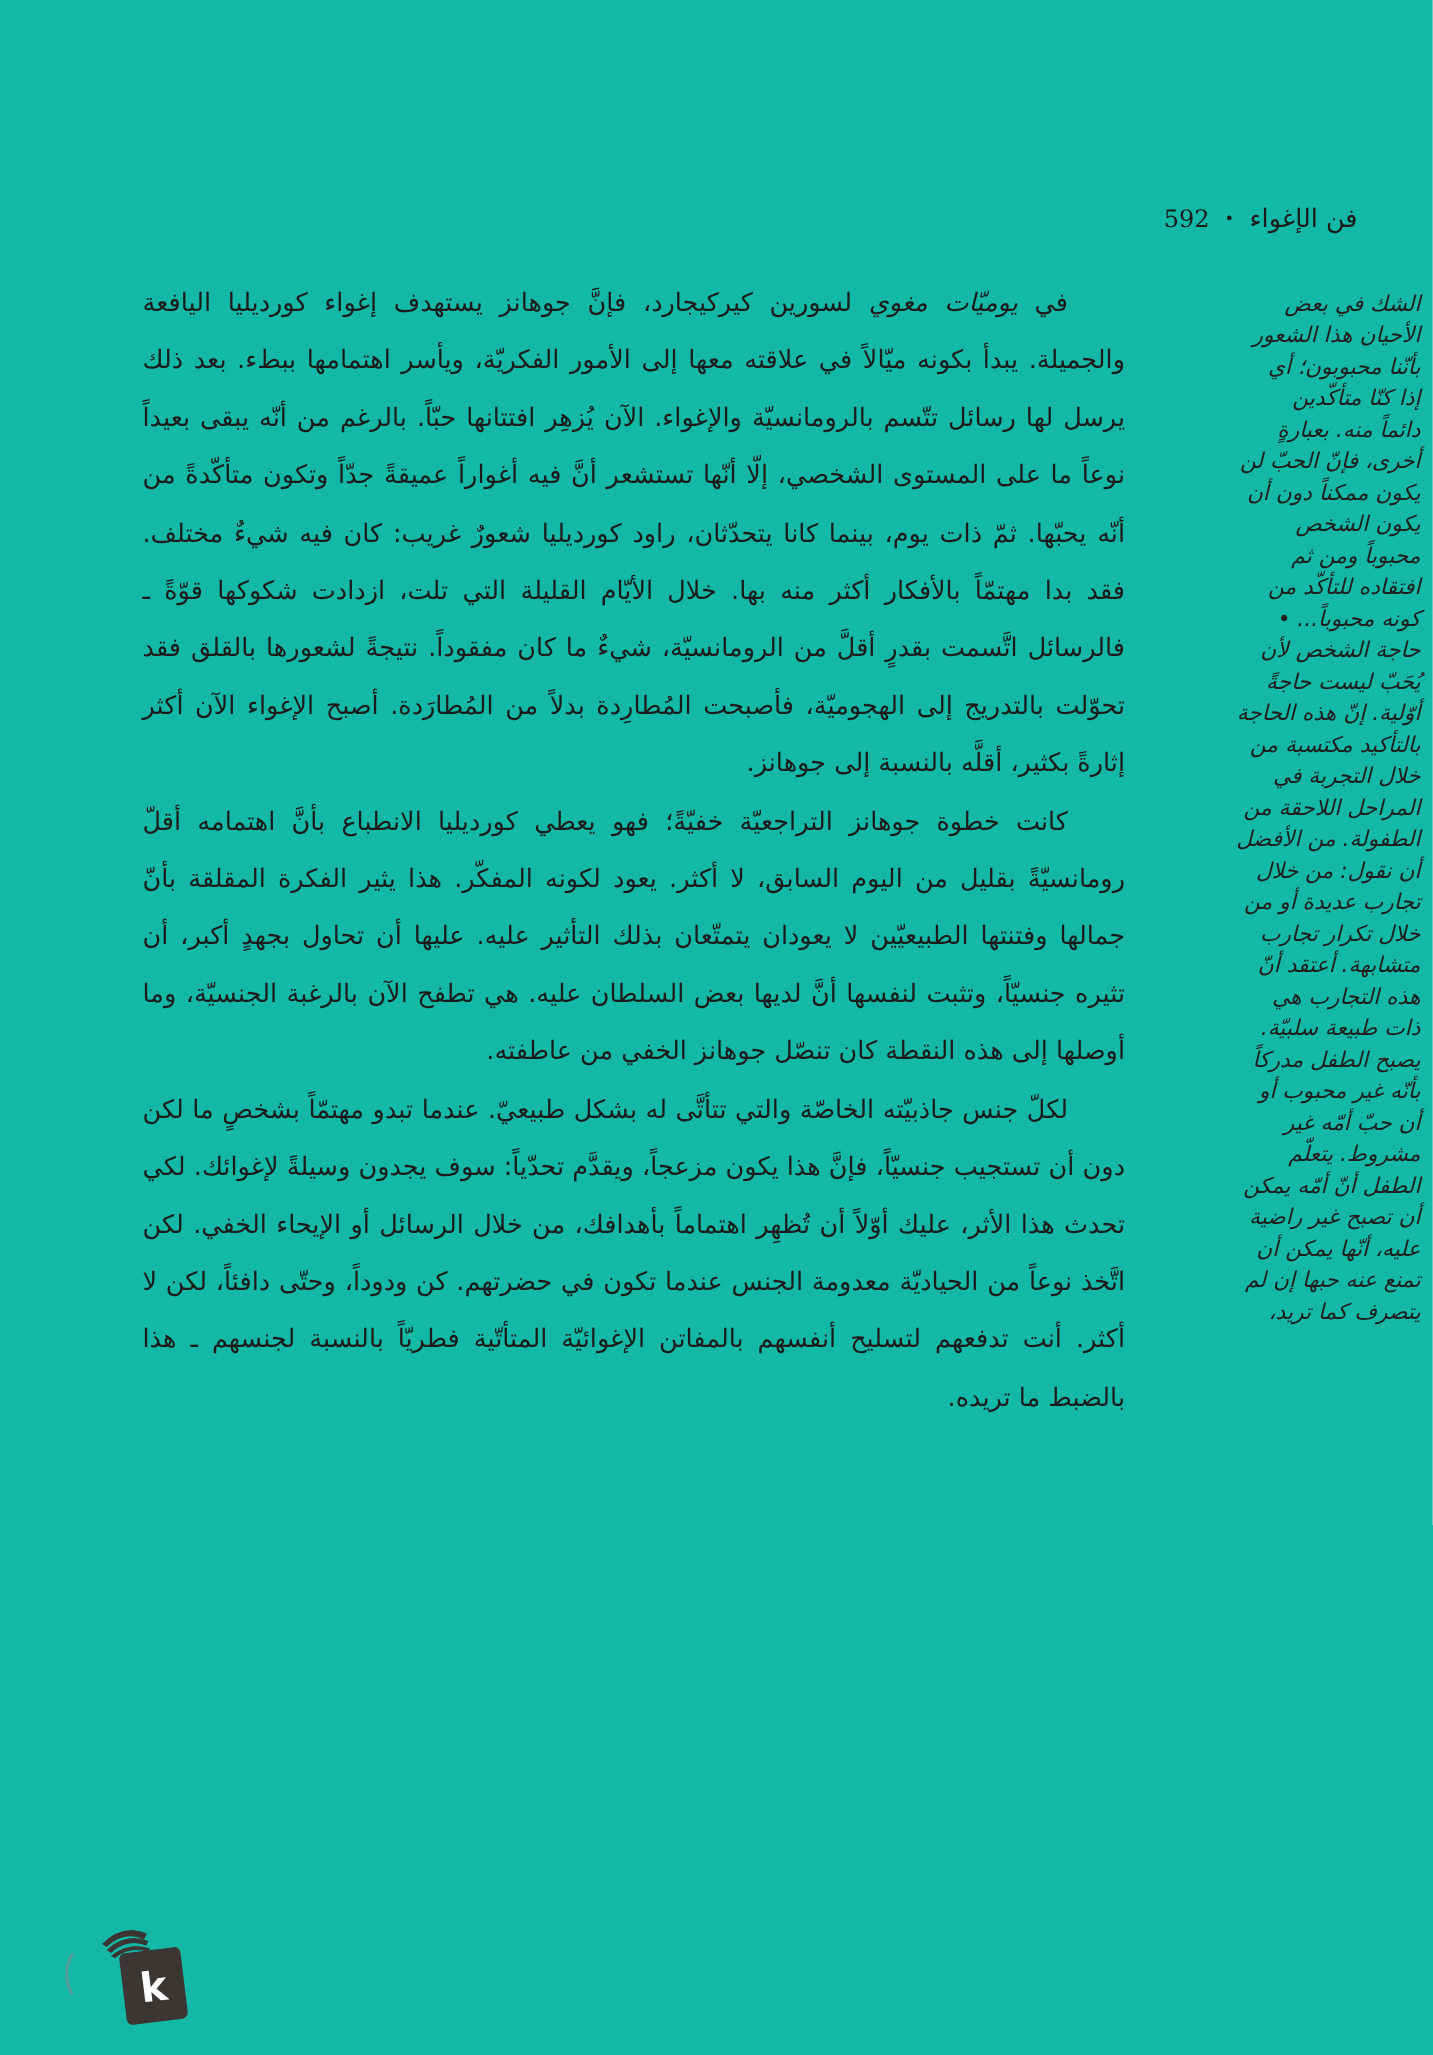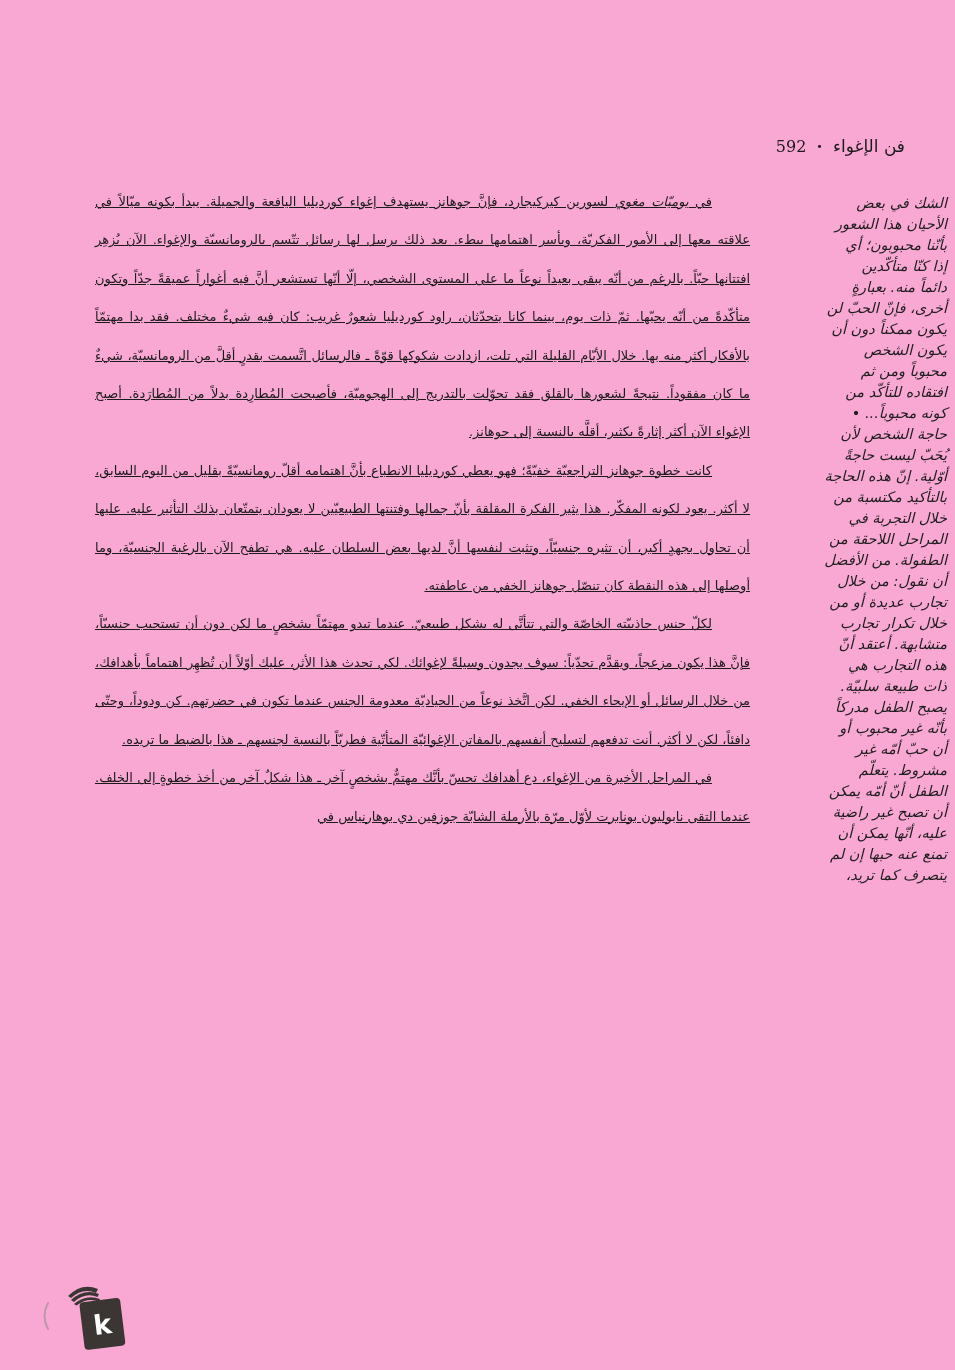--- a/index.html
+++ b/index.html
@@ -4,21 +4,21 @@
 <style>
   html,body{margin:0;padding:0;}
   body{
     width:955px;height:1370px;
     background:#f2f2f0;
     font-family:"DejaVu Sans",sans-serif;
   }
   .page{
     position:relative;
     width:955px;height:1370px;
-    background:#f9a8d4;
+    background:#14b8a6;
     color:#1b1b1b;
     overflow:hidden;
   }
   
   .running-head{
     position:absolute;top:136px;right:50px;
     font-size:17px;letter-spacing:.2px;
     direction:rtl;white-space:nowrap;
   }
   .running-head .sep{
@@ -27,21 +27,21 @@
   }
   .running-head .pageno{
     font-family:"DejaVu Serif",serif;
     font-size:16px;
   }
   
   .body-col{
     position:absolute;top:183px;right:205px;left:95px;
     direction:rtl;
     text-align:justify;text-justify:inter-word;
-    font-size:13px;line-height:38.4px;text-decoration:underline;
+    font-size:17px;line-height:38.4px;
   }
   .body-col p{
     margin:0;
     text-indent:38px;
   }
   .italic-title{font-style:italic;}
   
   .margin-note{
     position:absolute;top:193px;right:8px;width:192px;
     direction:rtl;text-align:right;
@@ -71,21 +71,20 @@
 <div class="page">
 
   <div class="running-head">
     <span>فن الإغواء</span><span class="sep">•</span><span class="pageno">592</span>
   </div>
 
   <div class="body-col">
     <p><span>في </span><span class="italic-title">يوميّات مغوي</span><span> لسورين كيركيجارد، فإنَّ جوهانز يستهدف إغواء كورديليا اليافعة والجميلة. يبدأ بكونه ميّالاً في علاقته معها إلى الأمور الفكريّة، ويأسر اهتمامها ببطء. بعد ذلك يرسل لها رسائل تتّسم بالرومانسيّة والإغواء. الآن يُزهِر افتتانها حبّاً. بالرغم من أنّه يبقى بعيداً نوعاً ما على المستوى الشخصي، إلّا أنّها تستشعر أنَّ فيه أغواراً عميقةً جدّاً وتكون متأكّدةً من أنّه يحبّها. ثمّ ذات يوم، بينما كانا يتحدّثان، راود كورديليا شعورٌ غريب: كان فيه شيءٌ مختلف. فقد بدا مهتمّاً بالأفكار أكثر منه بها. خلال الأيّام القليلة التي تلت، ازدادت شكوكها قوّةً ـ فالرسائل اتَّسمت بقدرٍ أقلَّ من الرومانسيّة، شيءٌ ما كان مفقوداً. نتيجةً لشعورها بالقلق فقد تحوّلت بالتدريج إلى الهجوميّة، فأصبحت المُطارِدة بدلاً من المُطارَدة. أصبح الإغواء الآن أكثر إثارةً بكثير، أقلَّه بالنسبة إلى جوهانز.</span></p>
     <p>كانت خطوة جوهانز التراجعيّة خفيّةً؛ فهو يعطي كورديليا الانطباع بأنَّ اهتمامه أقلّ رومانسيّةً بقليل من اليوم السابق، لا أكثر. يعود لكونه المفكّر. هذا يثير الفكرة المقلقة بأنّ جمالها وفتنتها الطبيعيّين لا يعودان يتمتّعان بذلك التأثير عليه. عليها أن تحاول بجهدٍ أكبر، أن تثيره جنسيّاً، وتثبت لنفسها أنَّ لديها بعض السلطان عليه. هي تطفح الآن بالرغبة الجنسيّة، وما أوصلها إلى هذه النقطة كان تنصّل جوهانز الخفي من عاطفته.</p>
     <p>لكلّ جنس جاذبيّته الخاصّة والتي تتأتَّى له بشكل طبيعيّ. عندما تبدو مهتمّاً بشخصٍ ما لكن دون أن تستجيب جنسيّاً، فإنَّ هذا يكون مزعجاً، ويقدَّم تحدّياً: سوف يجدون وسيلةً لإغوائك. لكي تحدث هذا الأثر، عليك أوّلاً أن تُظهِر اهتماماً بأهدافك، من خلال الرسائل أو الإيحاء الخفي. لكن اتَّخذ نوعاً من الحياديّة معدومة الجنس عندما تكون في حضرتهم. كن ودوداً، وحتّى دافئاً، لكن لا أكثر. أنت تدفعهم لتسليح أنفسهم بالمفاتن الإغوائيّة المتأتّية فطريّاً بالنسبة لجنسهم ـ هذا بالضبط ما تريده.</p>
-    <p>في المراحل الأخيرة من الإغواء، دع أهدافك تحسّ بأنَّك مهتمٌّ بشخصٍ آخر ـ هذا شكلٌ آخر من أخذ خطوةٍ إلى الخلف. عندما التقى نابوليون بونابرت لأوّل مرّة بالأرملة الشابّة جوزفين دي بوهارنياس في</p>
   </div>
 
   <div class="margin-note">الشك في بعض
 الأحيان هذا الشعور
 بأنّنا محبوبون؛ أي
 إذا كنّا متأكّدين
 دائماً منه. بعبارةٍ
 أخرى، فإنّ الحبّ لن
 يكون ممكناً دون أن
 يكون الشخص

